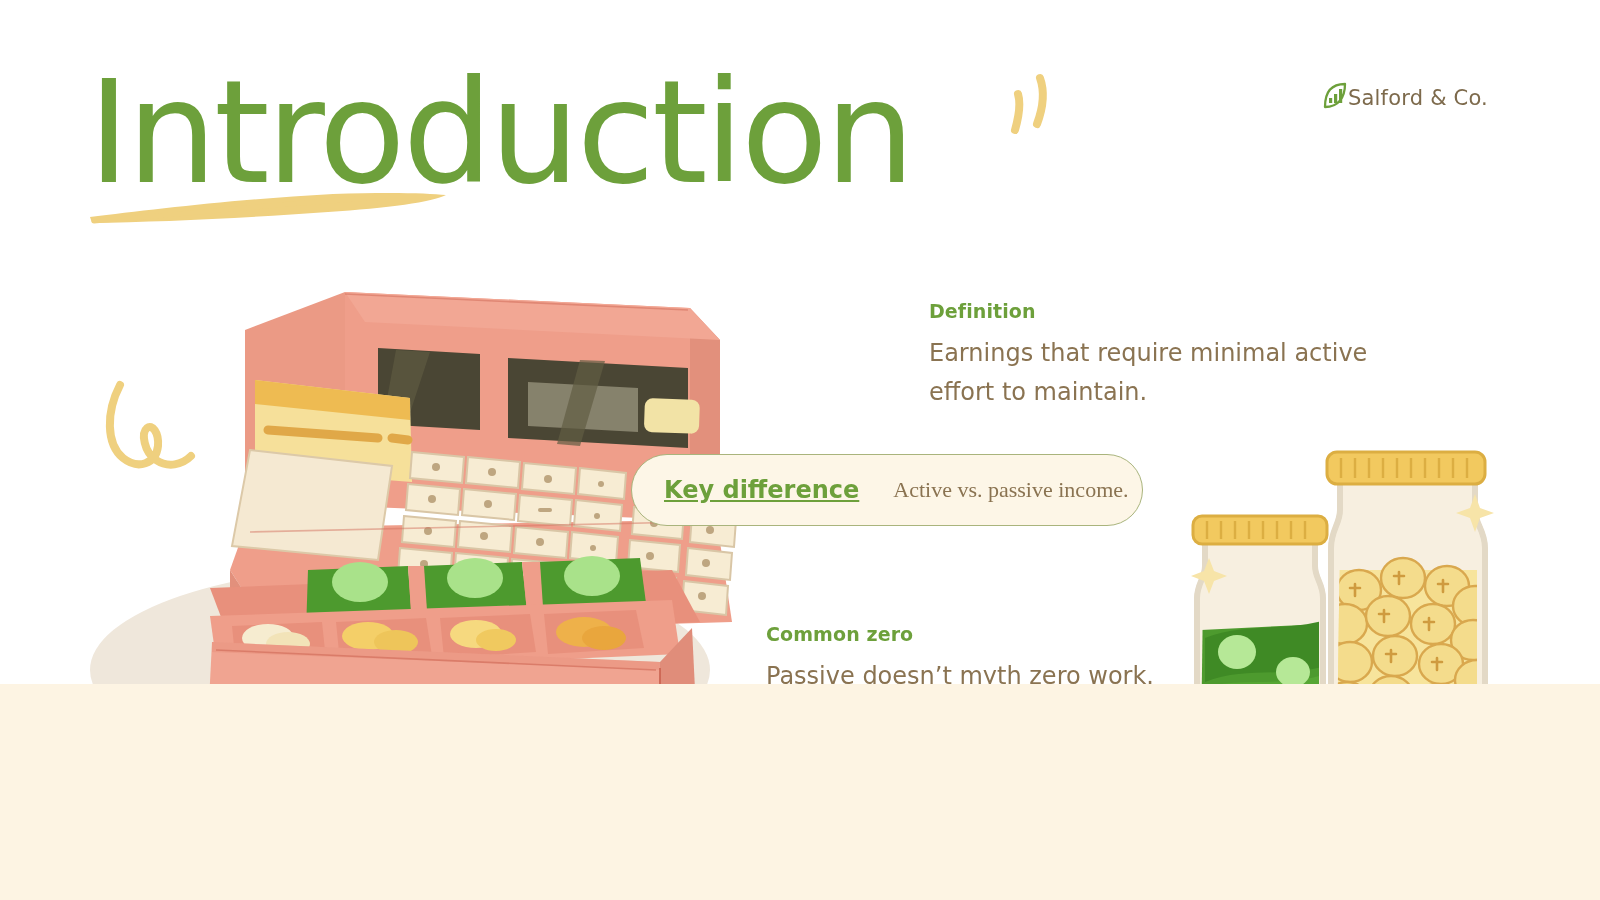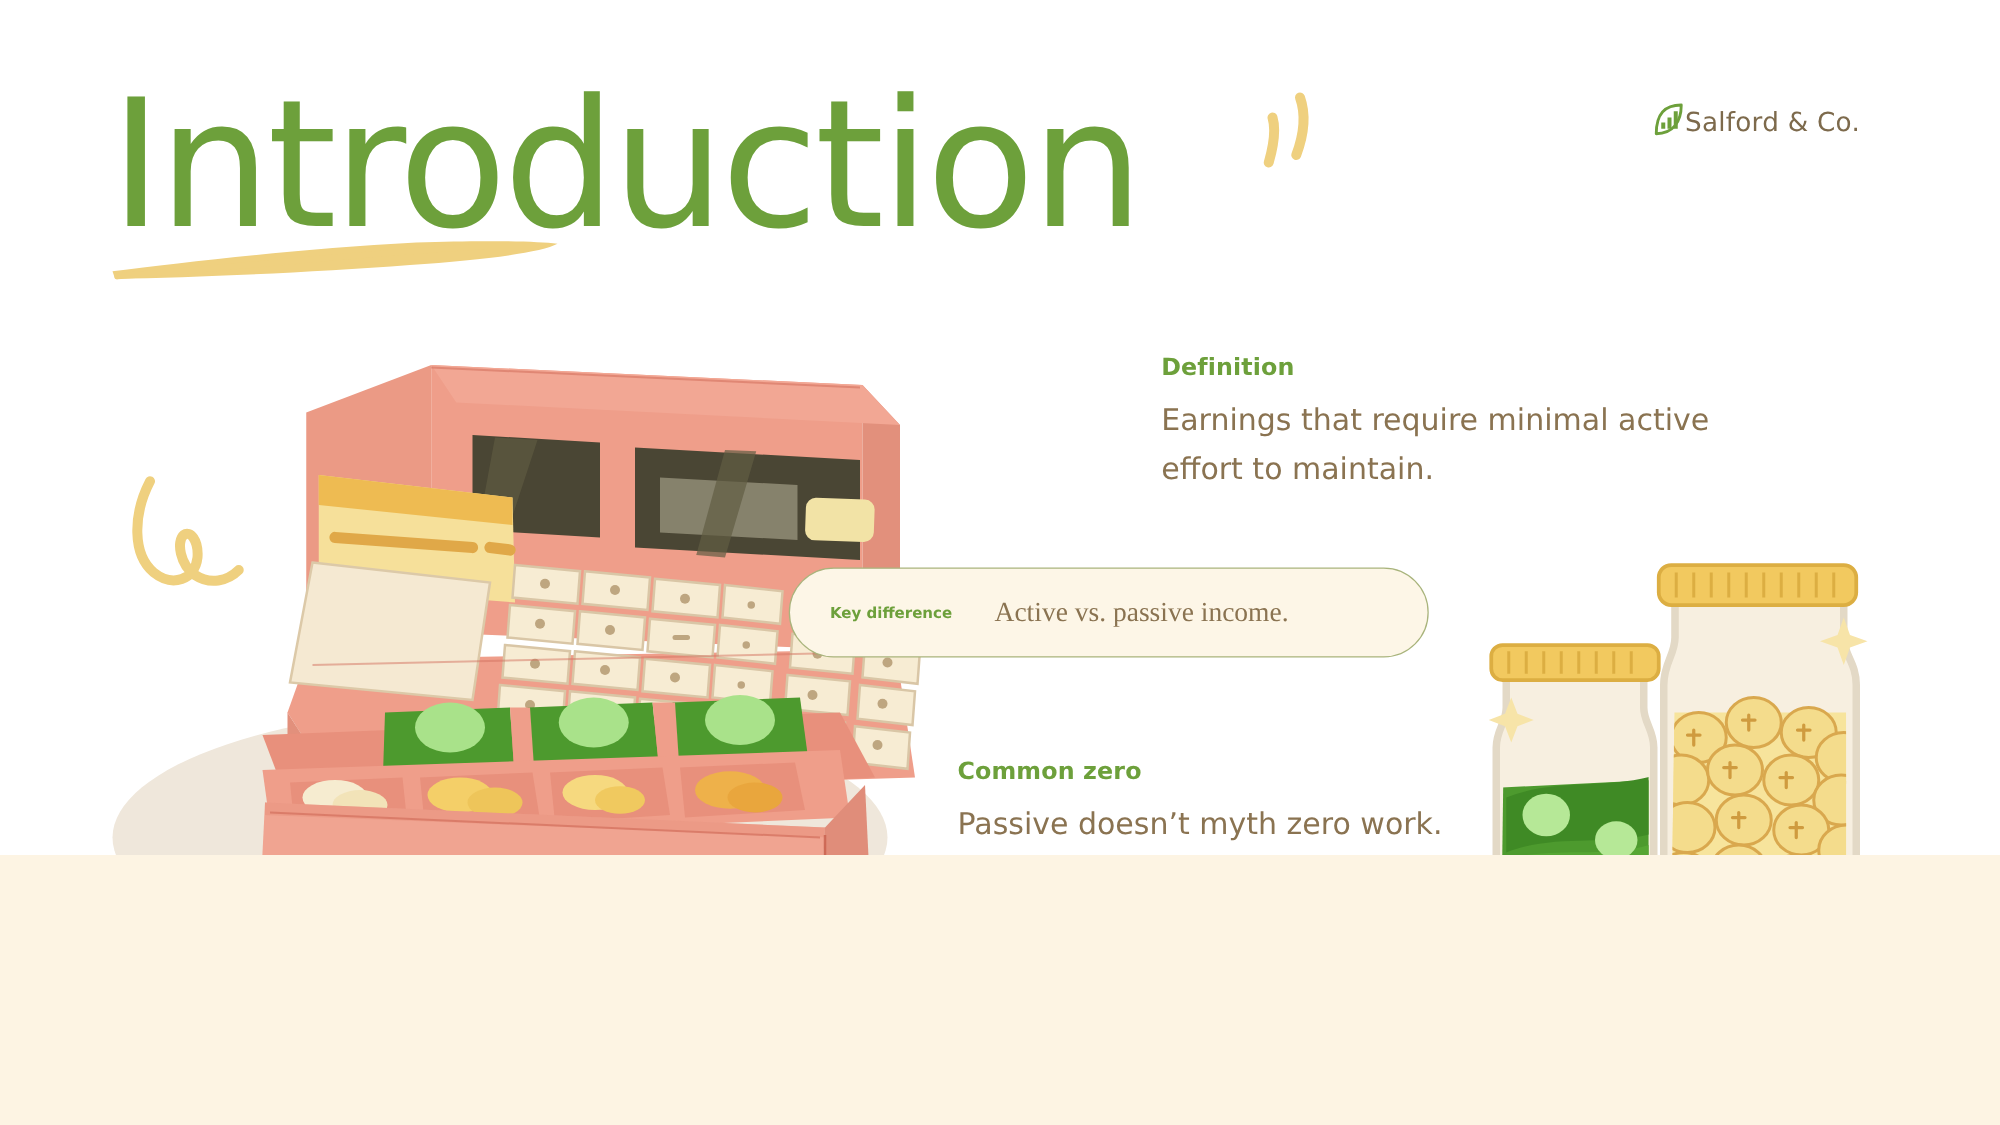--- a/index.html
+++ b/index.html
@@ -66,21 +66,21 @@
   .logo-mark { width: 26px; height: 28px; display: block; }
   .logo-text {
     font-family: "DejaVu Sans", sans-serif;
     font-size: 21px;
     color: #7d6a4c;
     letter-spacing: 0.2px;
     white-space: nowrap;
   }
 
   
-  .txt-block { position: absolute; }
+  .txt-block { position: absolute; margin-top: 17px; }
   .txt-kicker {
     font-family: "DejaVu Sans", sans-serif;
     font-size: 19px;
     font-weight: bold;
     color: #6da03b;
     letter-spacing: 0.1px;
     margin: 0 0 12px 0;
   }
   .txt-body {
     font-family: "DejaVu Sans", sans-serif;
@@ -104,24 +104,25 @@
     border: 1.4px solid #a9b47c;
     border-radius: 36px;
     display: flex;
     align-items: center;
     box-sizing: border-box;
     padding-left: 32px;
     gap: 34px;
   }
   .key-card-label {
     font-family: "DejaVu Sans", sans-serif;
-    font-size: 12px;
+    font-size: 24px;
     font-weight: bold;
     color: #6da03b;
     white-space: nowrap;
+    text-decoration: underline;
   }
   .key-card-value {
     font-family: Liberation Serif, serif;
     font-size: 22px;
     color: #8a7351;
     white-space: nowrap;
   }
 
   
   .illus { position: absolute; }

